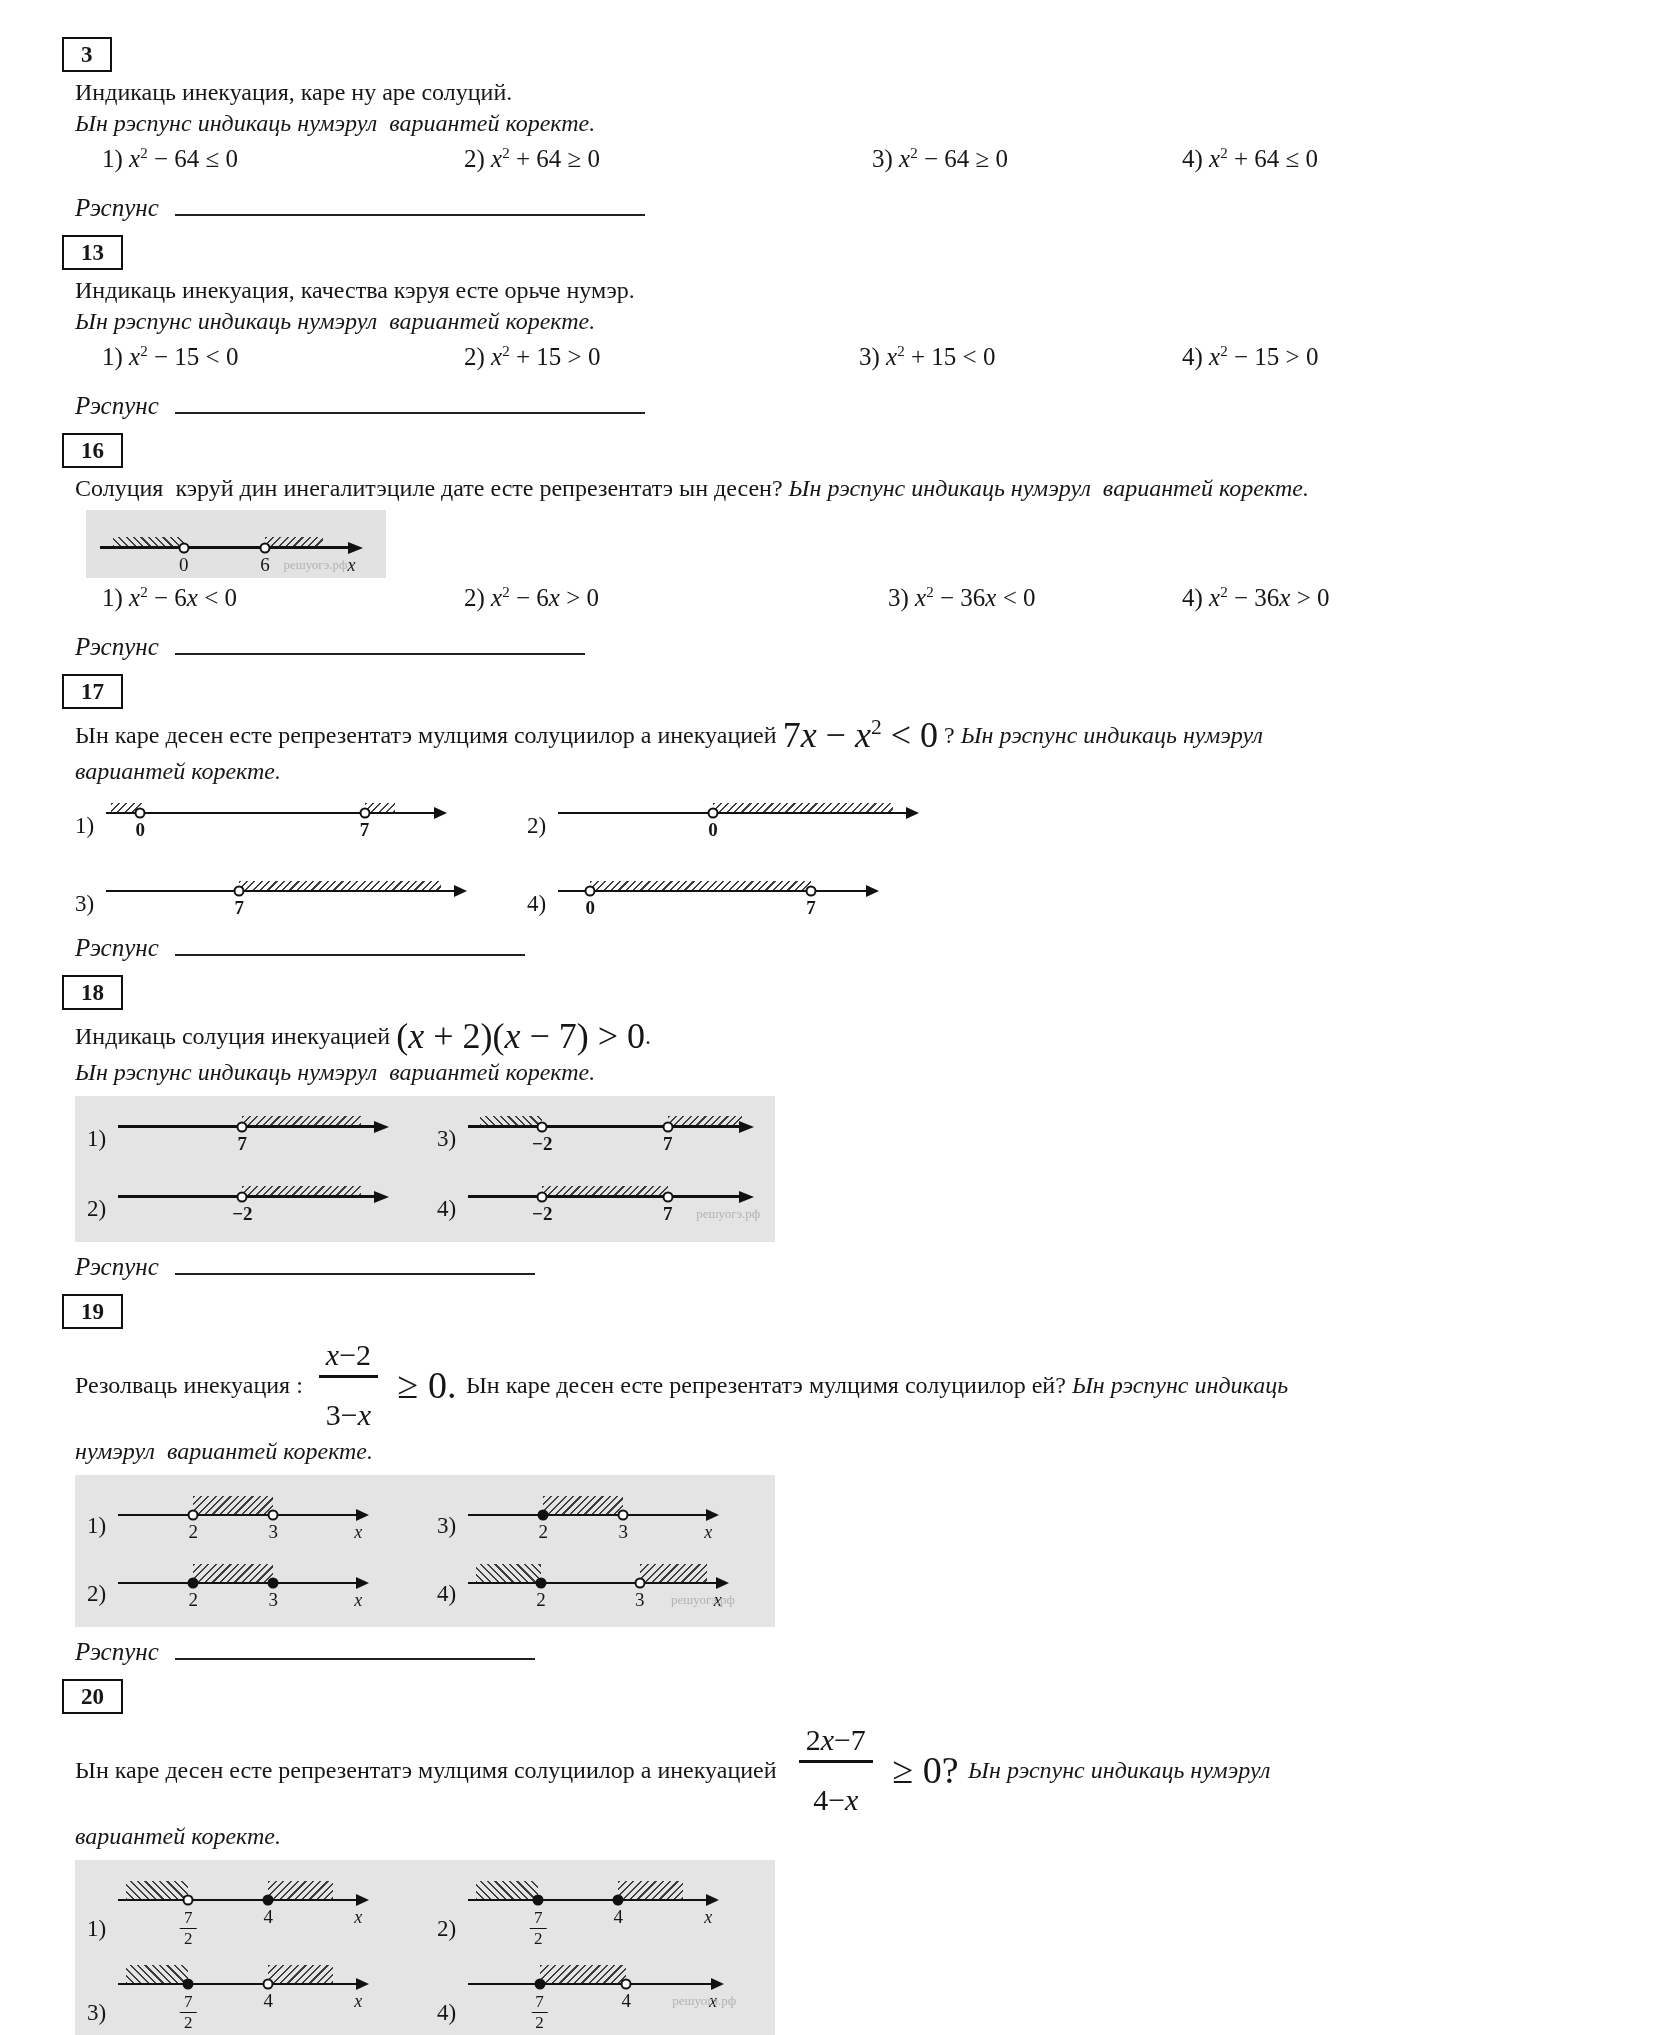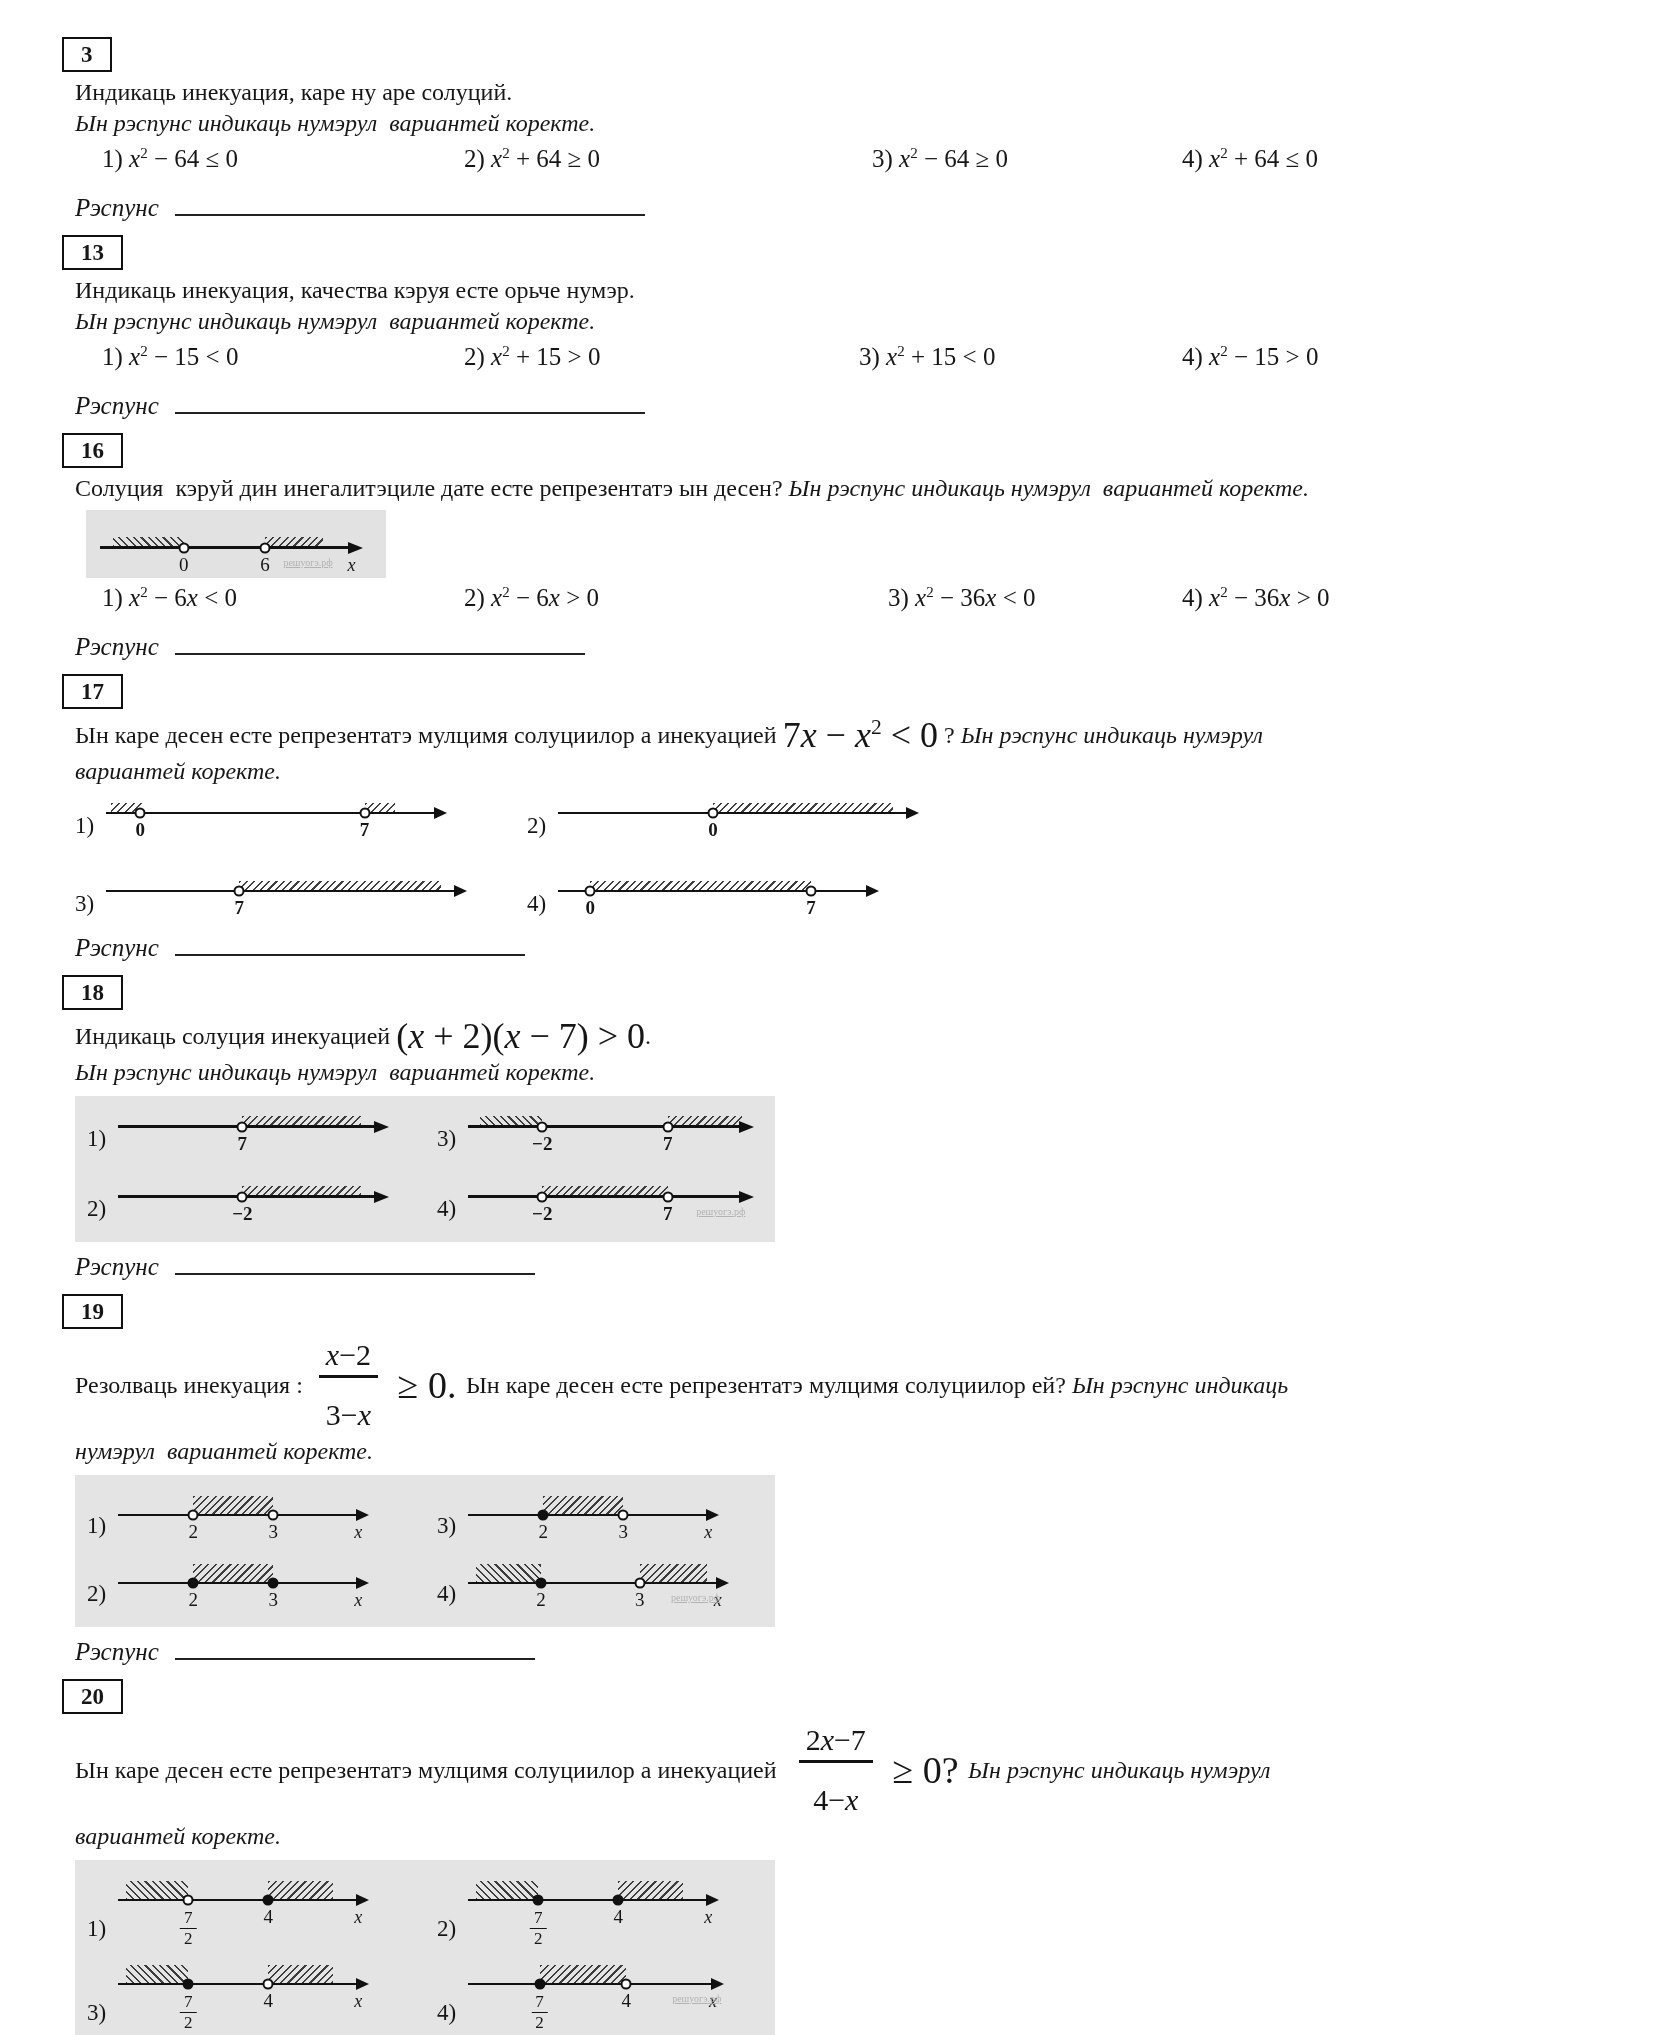--- a/index.html
+++ b/index.html
@@ -34,21 +34,21 @@
   .nl-hatch { position:absolute; }
   .nl-pt { position:absolute; border-radius:50%; transform:translate(-50%,-50%); }
   .nl-pt.open { width:11px; height:11px; background:#fff; border:2px solid #111; }
   .nl-pt.filled { width:11px; height:11px; background:#111; border:2px solid #111; }
   .nl-lab { position:absolute; transform:translateX(-50%); font-size:19px; font-weight:bold; line-height:20px; text-align:center; }
   .nl-lab.normal { font-weight:normal; }
   .frac-lab { display:inline-flex; flex-direction:column; align-items:center; font-size:17px; line-height:18px; font-weight:normal; }
   .frac-lab .fl-num { border-bottom:1.5px solid #111; padding:0 4px 1px; }
   .frac-lab .fl-den { padding-top:1px; }
   .nl-x { position:absolute; font-style:italic; font-size:18px; transform:translateX(-50%); }
-  .nl-wm { position:absolute; font-size:10px; color:#b3b3b3; white-space:nowrap;text-decoration:underline; }
+  .nl-wm { position:absolute; font-size:13px; color:#b3b3b3; white-space:nowrap; }
 </style>
 </head>
 <body>
 
 <div class="page">
   <div id="problems">
       <div class="problem"><div class="num-box">3</div><div class="stmt-line"><span class="seg-text">Индикаць инекуация, каре ну аре солуций.</span></div><div class="stmt-line"><span class="seg-italic">Ын рэспунс индикаць нумэрул  вариантей коректе.</span></div><div class="fml-row">
           <span class="opt" style="left: 40px;"><span>1) </span><span class="fml"><i>x</i><sup>2</sup> − 64 ≤ 0</span></span>
           <span class="opt" style="left: 402px; text-align: right;"><span>2) </span><span class="fml"><i>x</i><sup>2</sup> + 64 ≥ 0</span></span>
           <span class="opt" style="left: 810px;"><span>3) </span><span class="fml"><i>x</i><sup>2</sup> − 64 ≥ 0</span></span>

